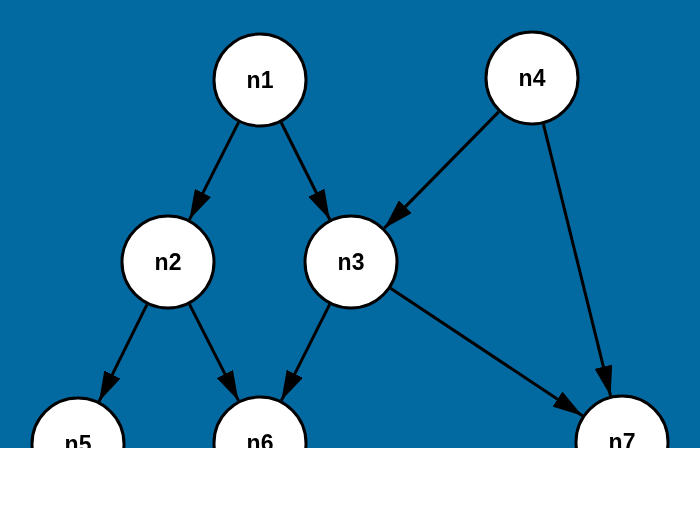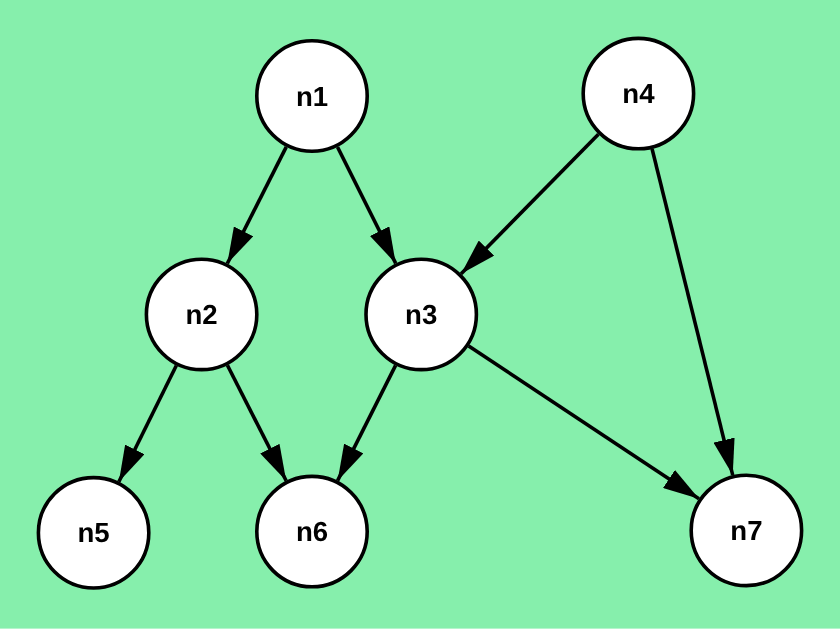--- a/index.html
+++ b/index.html
@@ -4,22 +4,22 @@
 <style>
   html, body {
     margin: 0;
     padding: 0;
     background: #ffffff;
     font-family: "Liberation Sans", sans-serif;
   }
   .canvas-wrap {
     position: relative;
     width: 700px;
-    height: 524px;
-    background: #86efac;
+    height: 448px;
+    background: #0369a1;
     overflow: hidden;
   }
   svg text {
     font-family: "Liberation Sans", "DejaVu Sans", sans-serif;
     font-weight: bold;
     user-select: none;
   }
 </style>
 </head>
 <body>

